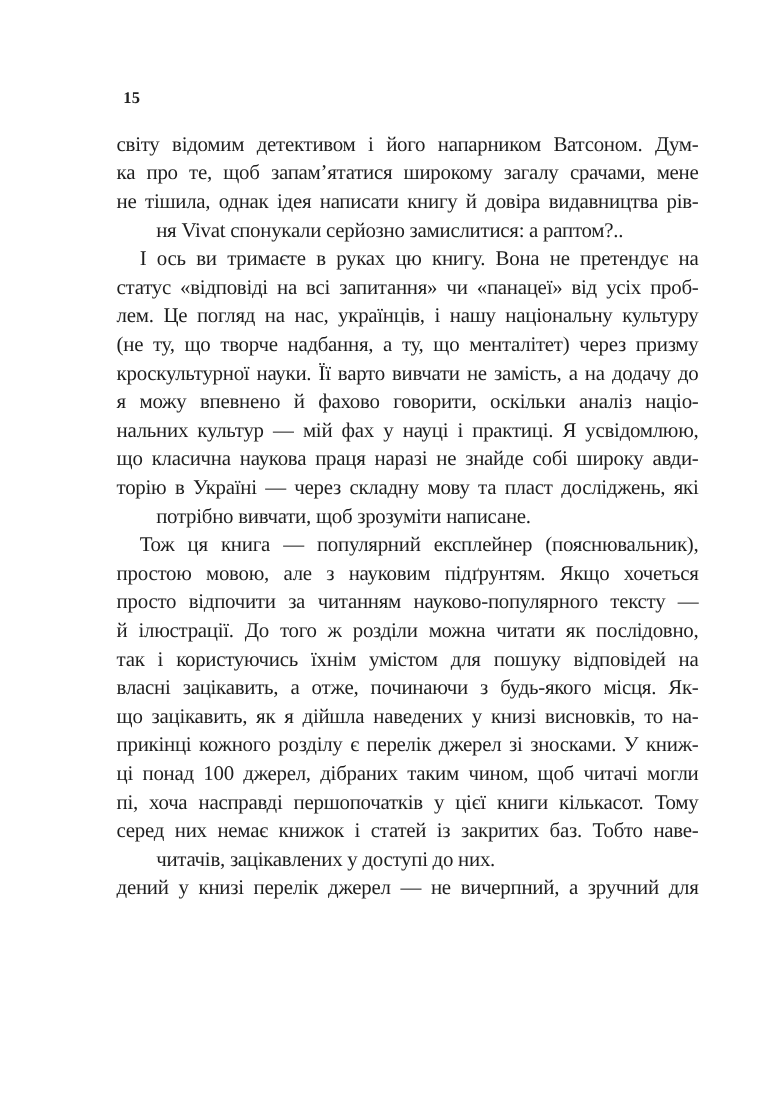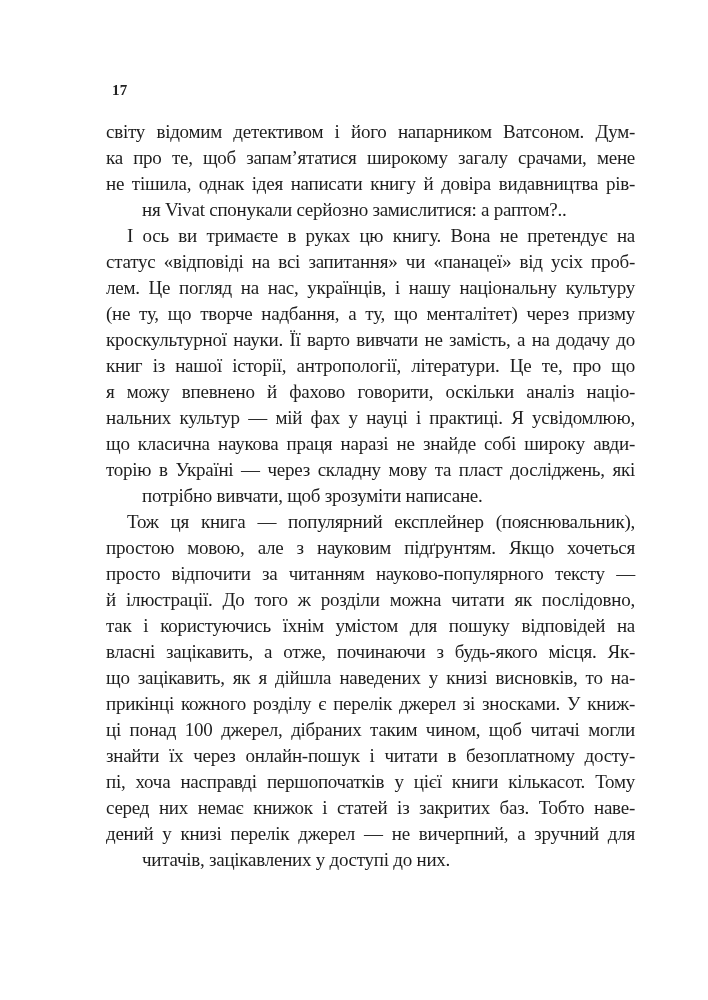--- a/index.html
+++ b/index.html
@@ -51,51 +51,49 @@
   }
   .line.para-end {
     text-align-last: left;
     margin-left: 36px;
   }
 </style>
 </head>
 <body>
 
 <div class="page">
-  <div class="page-number">17</div>
+  <div class="page-number">15</div>
   <div class="text-block">
       <div class="paragraph">
         <div class="line">світу відомим детективом і його напарником Ватсоном. Дум-</div>
         <div class="line">ка про те, щоб запам’ятатися широкому загалу срачами, мене</div>
         <div class="line">не тішила, однак ідея написати книгу й довіра видавництва рів-</div>
         <div class="line para-end">ня Vivat спонукали серйозно замислитися: а раптом?..</div>
       </div>
       <div class="paragraph">
         <div class="line para-start">І ось ви тримаєте в руках цю книгу. Вона не претендує на</div>
         <div class="line">статус «відповіді на всі запитання» чи «панацеї» від усіх проб-</div>
         <div class="line">лем. Це погляд на нас, українців, і нашу національну культуру</div>
         <div class="line">(не ту, що творче надбання, а ту, що менталітет) через призму</div>
         <div class="line">кроскультурної науки. Її варто вивчати не замість, а на додачу до</div>
-        <div class="line">книг із нашої історії, антропології, літератури. Це те, про що</div>
         <div class="line">я можу впевнено й фахово говорити, оскільки аналіз націо-</div>
         <div class="line">нальних культур — мій фах у науці і практиці. Я усвідомлюю,</div>
         <div class="line">що класична наукова праця наразі не знайде собі широку авди-</div>
         <div class="line">торію в Україні — через складну мову та пласт досліджень, які</div>
         <div class="line para-end">потрібно вивчати, щоб зрозуміти написане.</div>
       </div>
       <div class="paragraph">
         <div class="line para-start">Тож ця книга — популярний експлейнер (пояснювальник),</div>
         <div class="line">простою мовою, але з науковим підґрунтям. Якщо хочеться</div>
         <div class="line">просто відпочити за читанням науково-популярного тексту —</div>
         <div class="line">й ілюстрації. До того ж розділи можна читати як послідовно,</div>
         <div class="line">так і користуючись їхнім умістом для пошуку відповідей на</div>
         <div class="line">власні зацікавить, а отже, починаючи з будь-якого місця. Як-</div>
         <div class="line">що зацікавить, як я дійшла наведених у книзі висновків, то на-</div>
         <div class="line">прикінці кожного розділу є перелік джерел зі зносками. У книж-</div>
         <div class="line">ці понад 100 джерел, дібраних таким чином, щоб читачі могли</div>
-        <div class="line">знайти їх через онлайн-пошук і читати в безоплатному досту-</div>
         <div class="line">пі, хоча насправді першопочатків у цієї книги кількасот. Тому</div>
         <div class="line">серед них немає книжок і статей із закритих баз. Тобто наве-</div>
+        <div class="line para-end">читачів, зацікавлених у доступі до них.</div>
         <div class="line">дений у книзі перелік джерел — не вичерпний, а зручний для</div>
-        <div class="line para-end">читачів, зацікавлених у доступі до них.</div>
       </div>
     </div>
 </div>
 
 </body></html>

